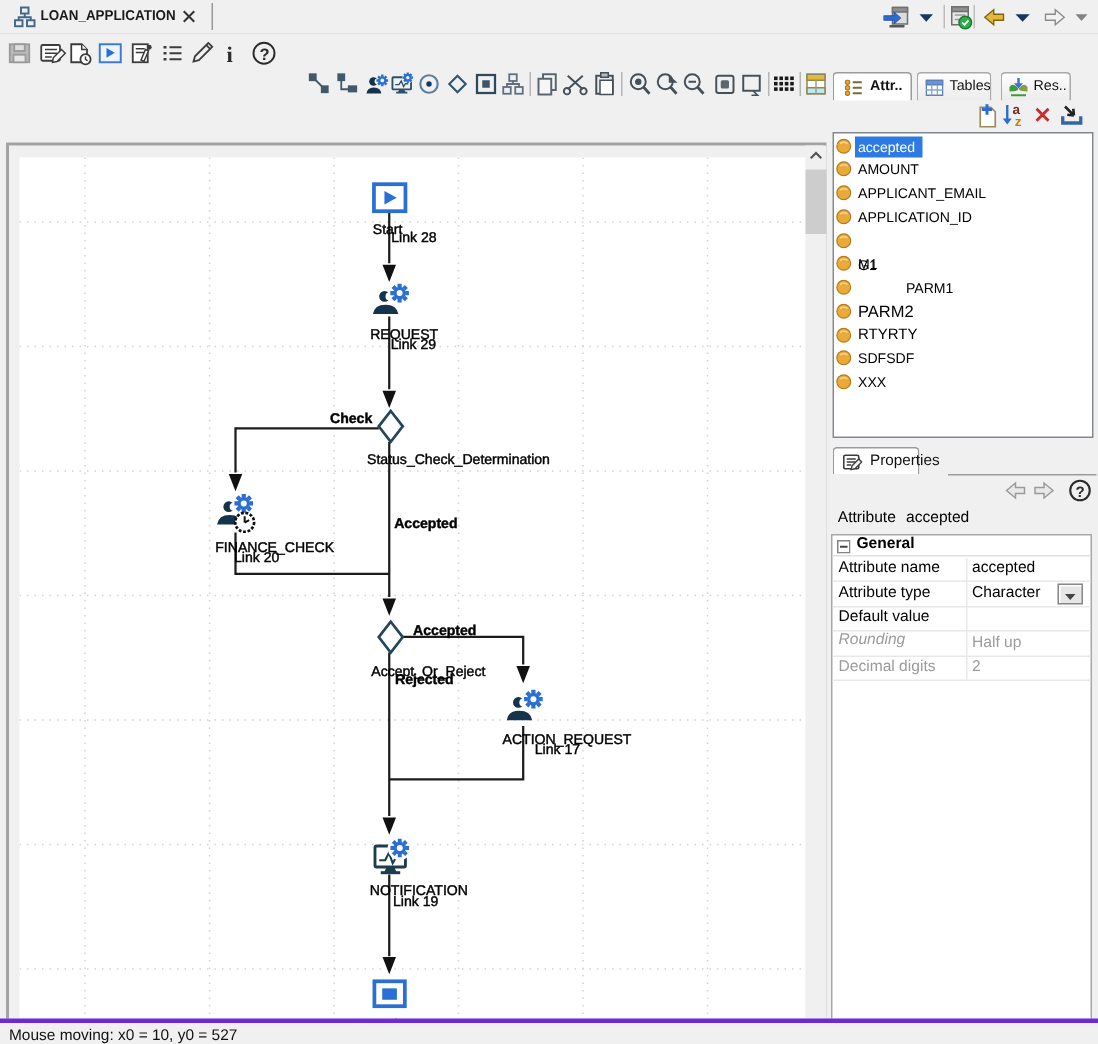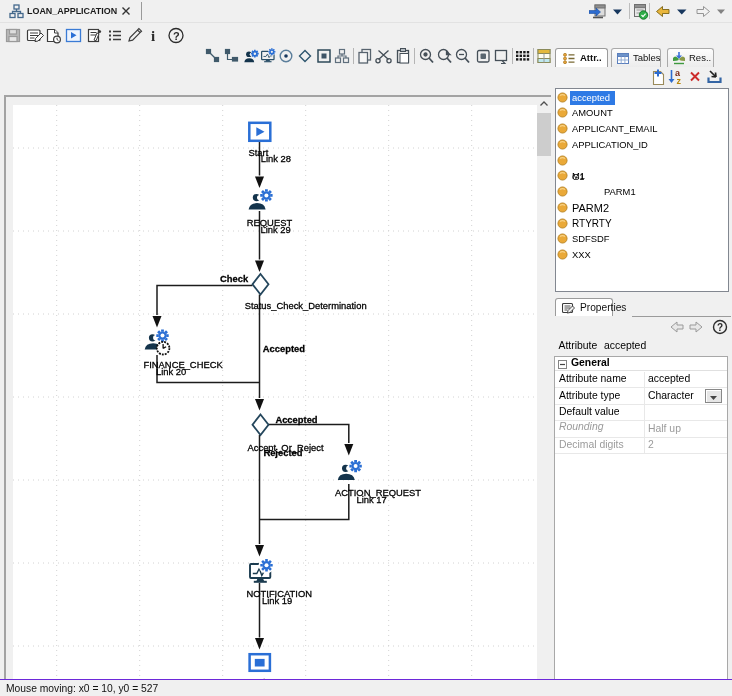--- a/index.html
+++ b/index.html
@@ -537,15 +537,15 @@
         </div>
 <div style="position:relative;height:16.6px;border-bottom:1px solid #e8e8e8;text-align:center;">
           <span style="position:absolute;left:4px;top:1.5px;color:#9b9b9b;">Decimal digits</span>
           <span style="position:absolute;left:93px;top:1.5px;color:#9b9b9b;">2</span>
           <div style="position:absolute;left:88.5px;top:0;width:1px;height:16.6px;background:#e8e8e8;"></div>
         </div>
 </div>
   </div>
 </div>
 
-<div class="abs" style="left:0;top:679px;width:732px;height:17px;background:#f0f0f0;border-top:1px solid #6d28d9;">
+<div class="abs" style="left:0;top:679px;width:732px;height:17px;background:#f0f0f0;border-top:3px solid #6d28d9;">
   <span class="abs" style="left:6px;top:3px;font-size:10.3px;color:#111;">Mouse moving: x0 = 10, y0 = 527</span>
 </div>
 
 </body></html>

